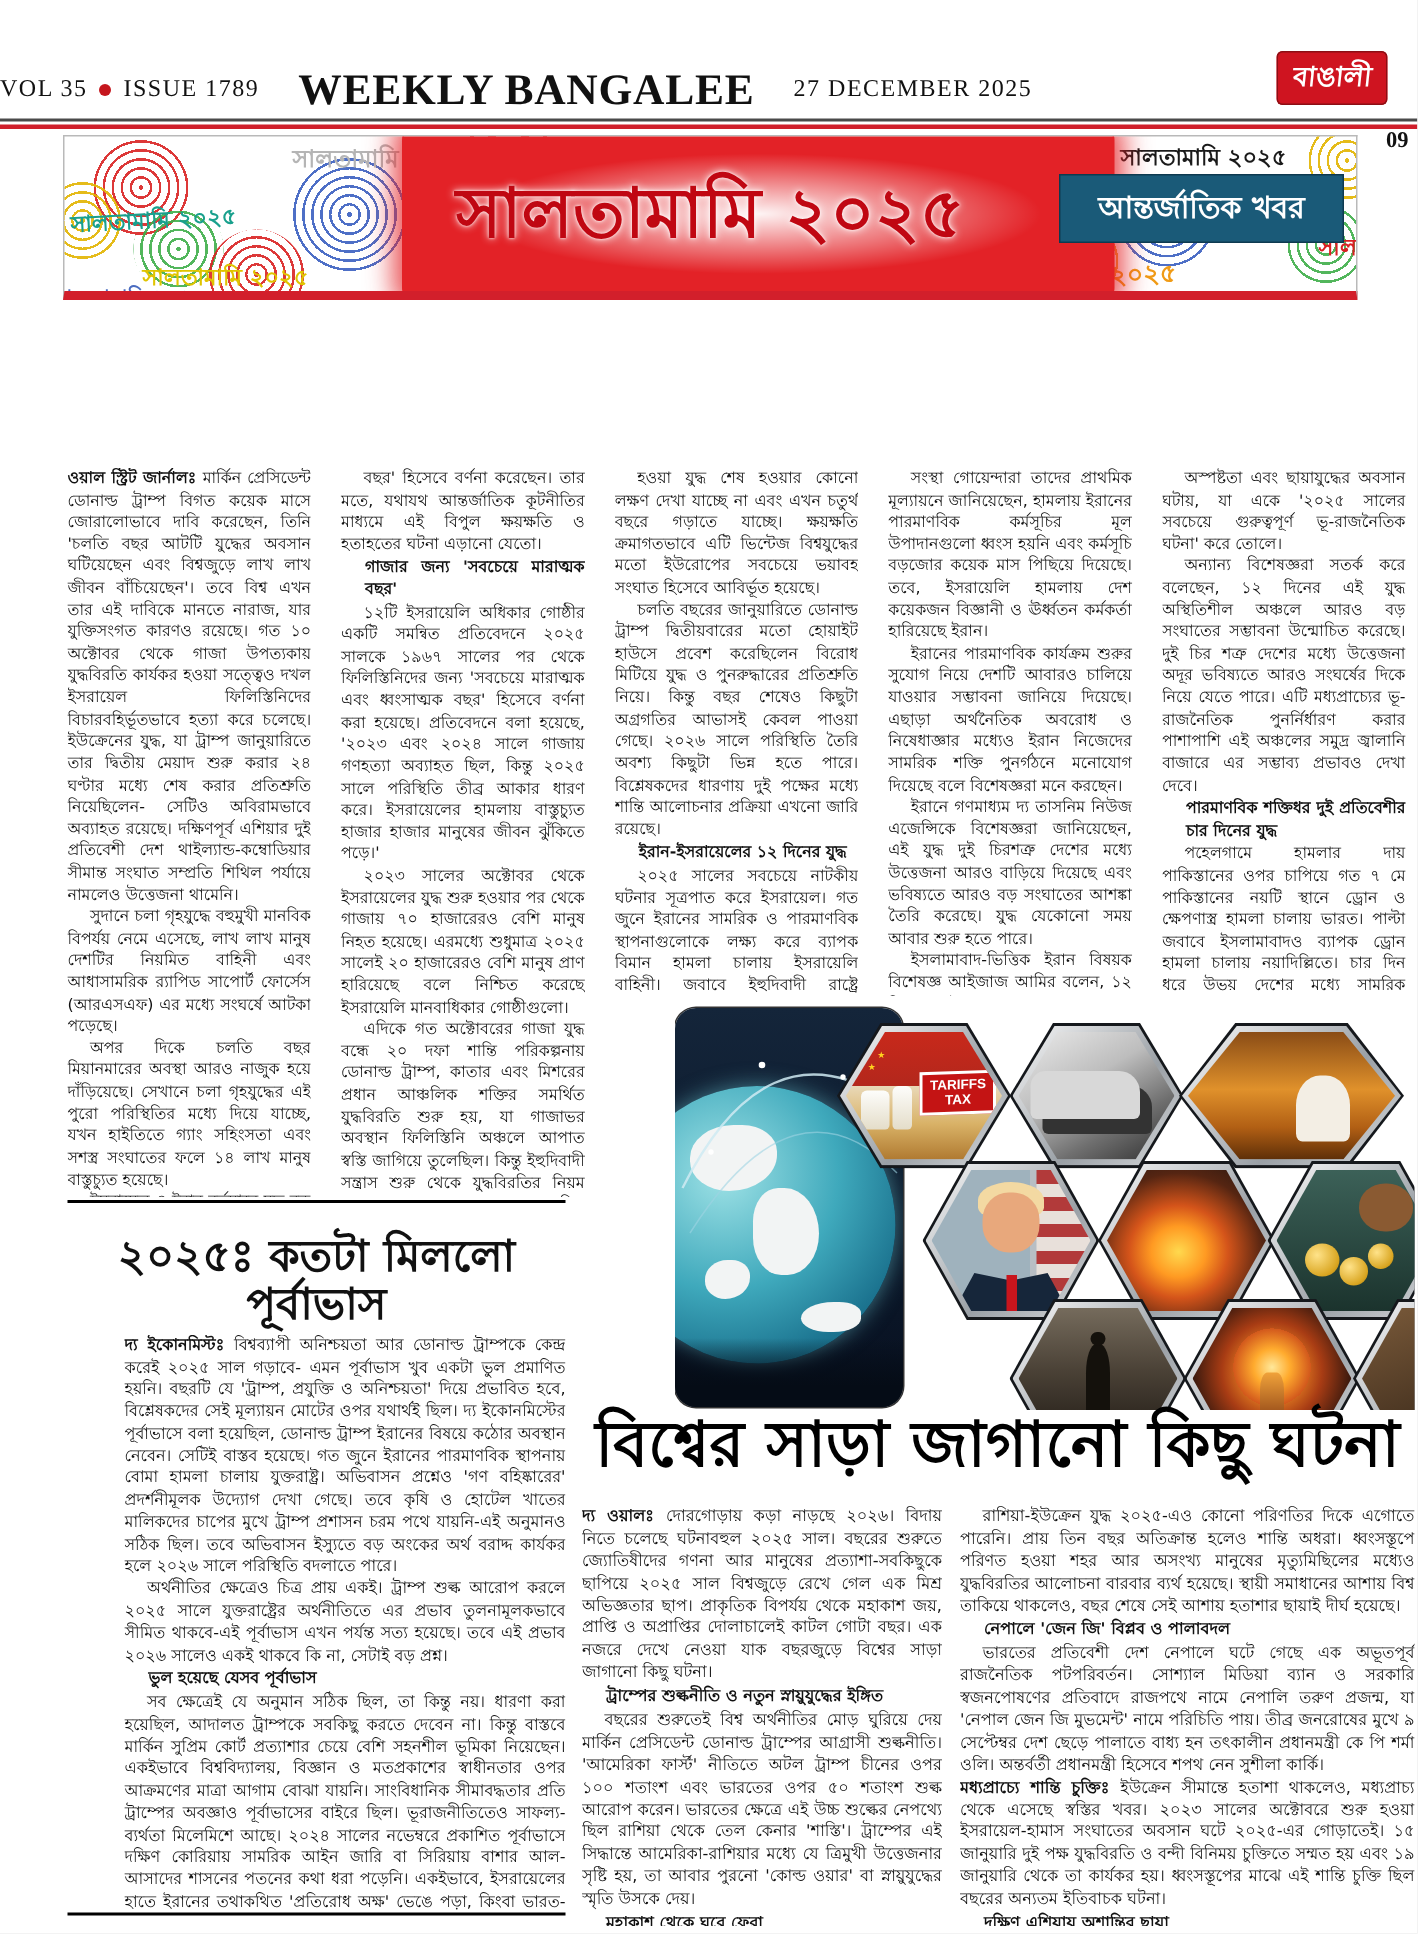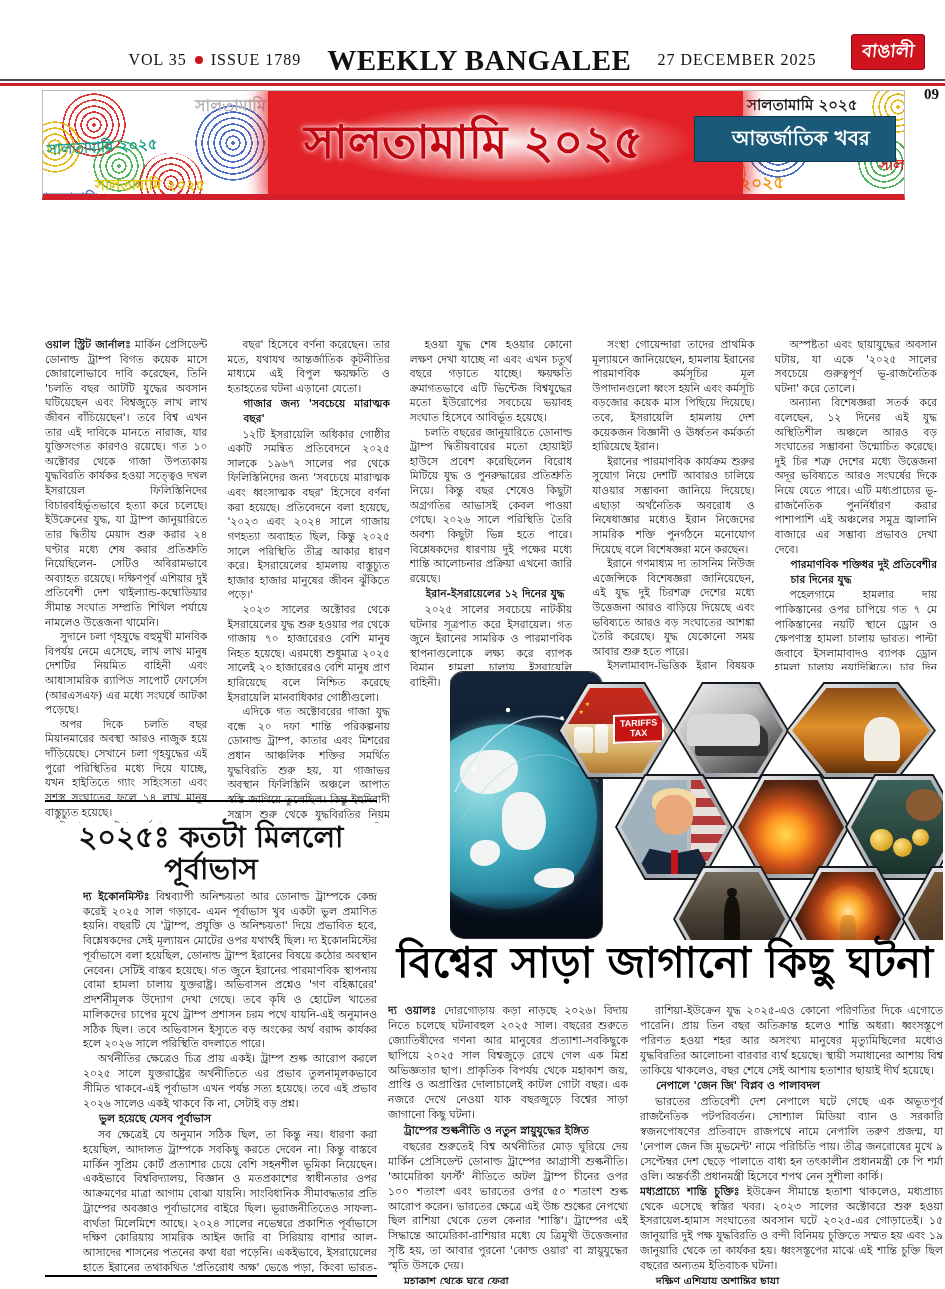--- a/index.html
+++ b/index.html
@@ -1,20 +1,20 @@
 <!DOCTYPE html>
 <html><head>
 <meta charset="utf-8">
 <style>
   html,body{margin:0;padding:0;background:#e9e9e9;}
   .page{position:relative;width:945px;height:1289px;background:#fff;overflow:hidden;
         font-family:"DejaVu Sans",sans-serif;color:#111;}
   
   .masthead{position:absolute;top:40px;left:0;width:945px;height:40px;
-            display:flex;align-items:center;justify-content:center;gap:26px;
+            display:flex;align-items:center;gap:26px;
             font-family:"Liberation Serif",serif;}
   .vol-issue{font-size:16px;letter-spacing:1px;display:flex;align-items:center;gap:8px;white-space:nowrap;}
   .red-dot{width:8px;height:8px;border-radius:50%;background:#c5161d;display:inline-block;}
   .paper-title{font-size:29px;font-weight:bold;letter-spacing:.5px;white-space:nowrap;}
   .issue-date{font-size:16px;letter-spacing:1px;white-space:nowrap;}
   .logo-box{position:absolute;right:20px;top:34px;width:74px;height:36px;background:#cf1420;
             border-radius:4px;display:flex;align-items:center;justify-content:center;
             box-shadow:0 0 0 1px #8c0e14 inset;}
   .logo-box span{color:#fff;font-weight:bold;font-size:18px;transform:skewX(-6deg);}
   .page-num{position:absolute;right:6px;top:38px;font-family:"Liberation Serif",serif;
@@ -36,30 +36,30 @@
   .stamp{position:absolute;font-weight:bold;white-space:nowrap;}
   .st-gray{color:#b5b5b5;font-size:16px;}
   .st-red{color:#d91f23;font-size:15px;}
   .st-black{color:#1a1a1a;font-size:15px;background:#fff;padding:0 4px;}
   .st-teal{color:#19a08d;font-size:15px;}
   .st-yellow{color:#e0c400;font-size:15px;}
   .st-green{color:#7ab83a;font-size:15px;}
   .st-orange{color:#f09b16;font-size:17px;}
   .st-blue{color:#4a6cc0;font-size:14px;}
   .intl-box{position:absolute;right:8px;top:25px;width:188px;height:44px;background:#1a5a78;
-            display:flex;align-items:center;justify-content:center;border:1px solid #0e3a50;padding-left:12px;}
+            display:flex;align-items:center;justify-content:center;border:1px solid #0e3a50;}
   .intl-box span{color:#fff;font-size:20px;font-weight:bold;}
   
   .headline1{position:absolute;top:208px;left:0;width:945px;text-align:center;
              font-size:61px;font-weight:bold;line-height:1.05;color:#000;}
   .headline2{position:absolute;top:940px;left:385px;width:560px;text-align:center;
              font-size:42px;font-weight:bold;color:#000;background:#fff;line-height:1.1;}
   
   .cols{position:absolute;top:312px;left:45px;width:892px;display:grid;
-        grid-template-columns:repeat(5,1fr);column-gap:20px;margin-top:25px;}
+        grid-template-columns:repeat(5,1fr);column-gap:20px;}
   .col{font-size:10.6px;line-height:1.38;text-align:justify;overflow:hidden;}
   .col.h-tall{height:486px;}
   .col.h-short{height:352px;}
   .para{margin:0;text-indent:15px;}
   .para.lede{text-indent:0;}
   .subhead{margin:1px 0;font-weight:bold;text-indent:0;padding-left:16px;}
   
   .fbox{position:absolute;top:800px;left:45px;width:332px;height:455px;
         border-top:2px solid #000;border-bottom:2px solid #000;overflow:hidden;padding-top:18px;}
   .fbox-headline{font-size:29px;font-weight:bold;text-align:center;margin:2px 0 4px 0;line-height:1.1;}

